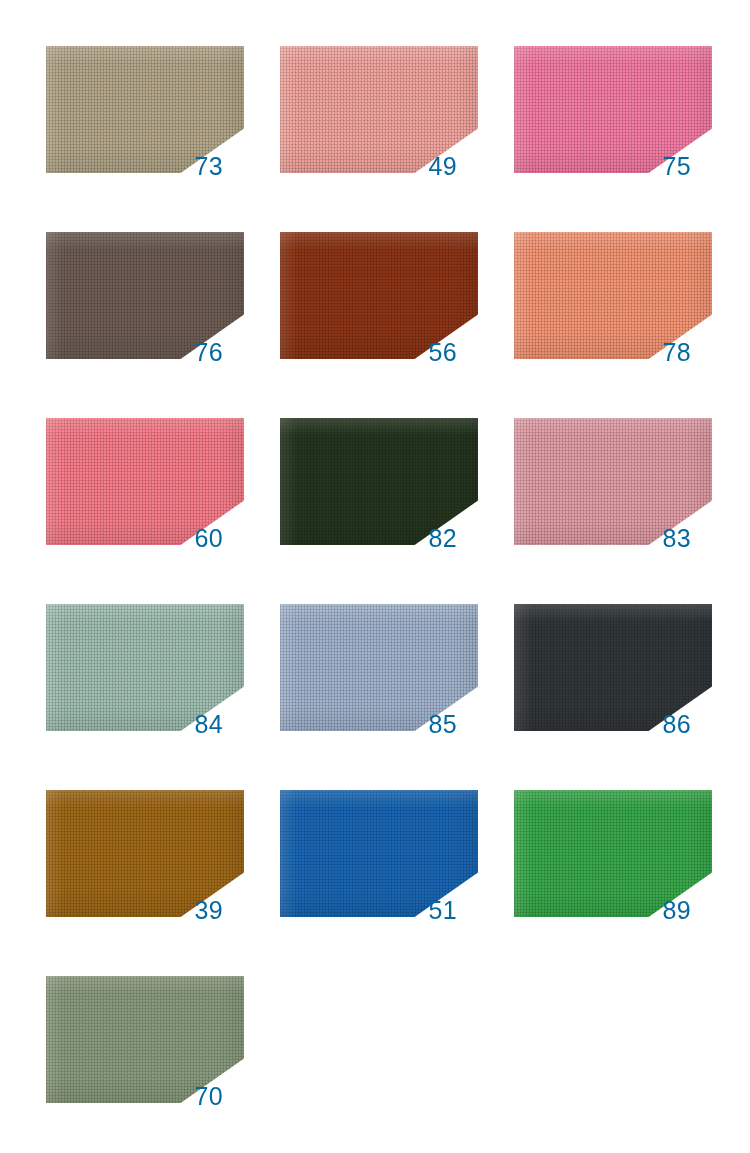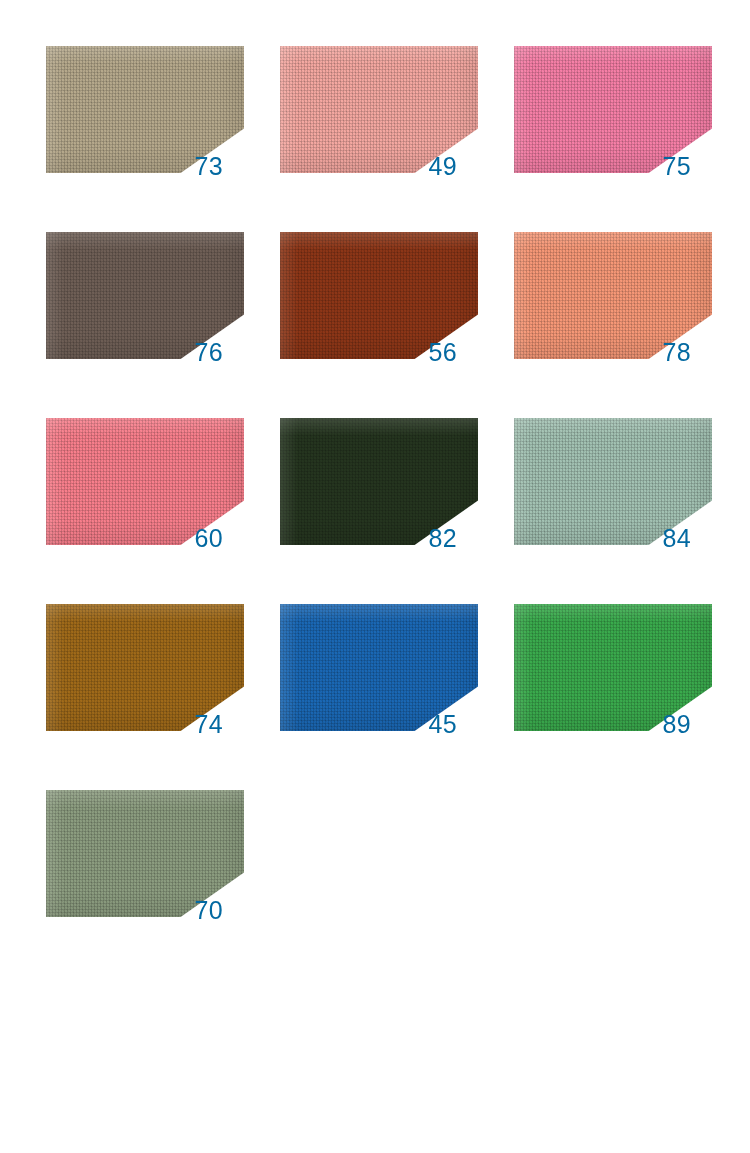--- a/index.html
+++ b/index.html
@@ -159,39 +159,60 @@
         <div class="swatch-number">60</div>
       </div>
       <div class="swatch-cell">
         <div class="swatch-patch" style="background-color: rgb(37, 53, 31);">
           <span class="weave"></span>
           <span class="shade"></span>
         </div>
         <div class="swatch-number">82</div>
       </div>
       <div class="swatch-cell">
+        <div class="swatch-patch" style="background-color: rgb(227, 160, 169);">
+          <span class="weave"></span>
+          <span class="shade"></span>
+        </div>
+        <div class="swatch-number">83</div>
+      </div>
+      <div class="swatch-cell">
         <div class="swatch-patch" style="background-color: rgb(163, 194, 179);">
           <span class="weave"></span>
           <span class="shade"></span>
         </div>
         <div class="swatch-number">84</div>
       </div>
       <div class="swatch-cell">
+        <div class="swatch-patch" style="background-color: rgb(164, 182, 207);">
+          <span class="weave"></span>
+          <span class="shade"></span>
+        </div>
+        <div class="swatch-number">85</div>
+      </div>
+      <div class="swatch-cell">
+        <div class="swatch-patch" style="background-color: rgb(50, 55, 58);">
+          <span class="weave"></span>
+          <span class="shade"></span>
+        </div>
+        <div class="swatch-number">86</div>
+      </div>
+      <div class="swatch-cell">
         <div class="swatch-patch" style="background-color: rgb(160, 106, 25);">
           <span class="weave"></span>
           <span class="shade"></span>
         </div>
-        <div class="swatch-number">74</div>
+        <div class="swatch-number">39</div>
       </div>
       <div class="swatch-cell">
         <div class="swatch-patch" style="background-color: rgb(26, 104, 181);">
           <span class="weave"></span>
           <span class="shade"></span>
         </div>
-        <div class="swatch-number">45</div>
+        <div class="swatch-number">51</div>
       </div>
       <div class="swatch-cell">
         <div class="swatch-patch" style="background-color: rgb(58, 171, 77);">
           <span class="weave"></span>
           <span class="shade"></span>
         </div>
         <div class="swatch-number">89</div>
       </div>
       <div class="swatch-cell">
         <div class="swatch-patch" style="background-color: rgb(140, 157, 128);">

